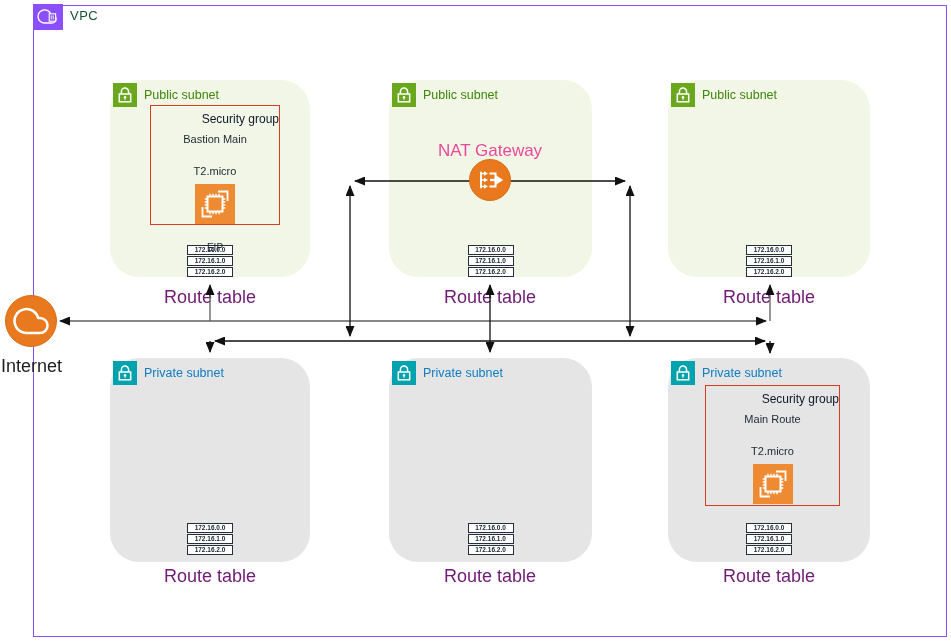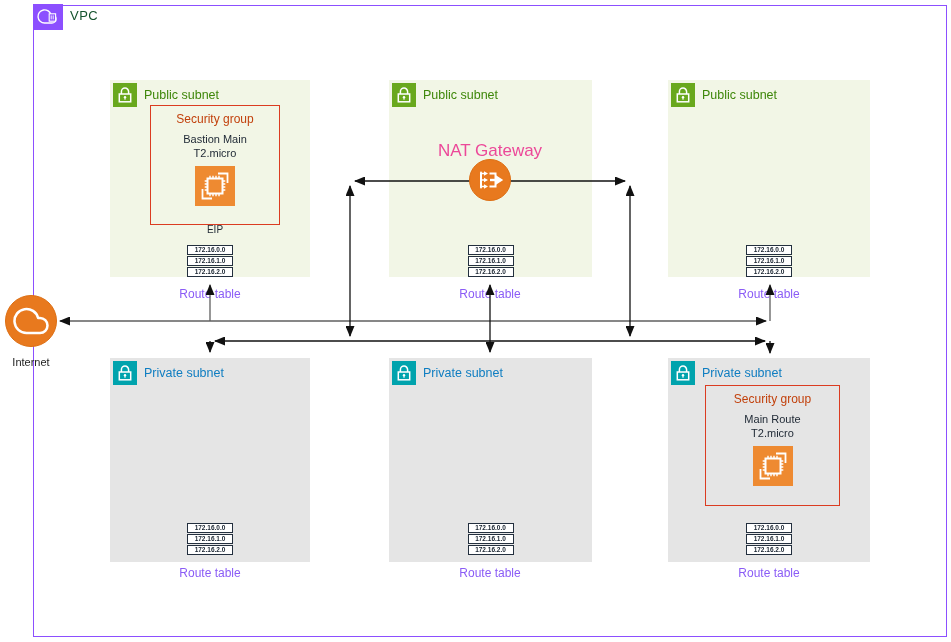--- a/index.html
+++ b/index.html
@@ -5,52 +5,52 @@
   html,body{margin:0;padding:0;background:#fff;}
   .canvas{position:relative;width:951px;height:642px;background:#fff;overflow:hidden;
           font-family:"Liberation Sans",sans-serif;color:#1d1d1d;}
 
   .vpc-box{position:absolute;left:33px;top:5px;width:912px;height:630px;
            border:1.5px solid #8C4FFF;z-index:0;}
   .vpc-icon{position:absolute;left:33px;top:4px;width:30px;height:26px;z-index:6;color:#8C4FFF;}
   .vpc-icon svg{display:block;width:100%;height:100%;}
   .vpc-label{position:absolute;left:70px;top:8px;font-size:13px;color:#14532d;letter-spacing:.5px;}
 
-  .subnet{position:absolute;z-index:1;}
+  .subnet{position:absolute;z-index:1;border-radius:29px;}
   .subnet.public{background:#F2F6E6;}
   .subnet.private{background:#e5e5e5;}
   .subnet-icon{position:absolute;left:3px;top:3px;width:24px;height:24px;}
   .subnet-icon svg{display:block;width:100%;height:100%;}
   .public .subnet-icon{color:#69A81D;}
   .private .subnet-icon{color:#00A3AD;}
   .subnet-label{position:absolute;left:34px;top:8px;font-size:12.5px;}
   .public .subnet-label{color:#3E8709;}
   .private .subnet-label{color:#0E7DC1;}
 
   .rt-stack{position:absolute;left:50%;top:165px;transform:translateX(-50%);}
   .rt-row{box-sizing:border-box;width:46px;height:10px;margin-bottom:1px;background:#fff;
           border:1px solid #232F3E;color:#16212E;font-size:6.5px;font-weight:bold;
           line-height:8px;text-align:center;}
 
-  .rt-label{position:absolute;width:120px;text-align:center;font-size:12px;color:#8b5cf6;z-index:2;}
+  .rt-label{position:absolute;width:120px;text-align:center;font-size:18px;color:#701a75;z-index:2;}
 
   .secgroup{position:absolute;border:1px solid #DB3C21;text-align:center;z-index:2;}
-  .sg-title{margin-top:6px;font-size:12px;color:#c2410c;}
+  .sg-title{margin-top:6px;font-size:12px;color:#0f172a;text-align:right;}
   .sg-name{margin-top:7px;font-size:11px;color:#1d2733;}
-  .sg-type{margin-top:2px;font-size:11px;color:#1d2733;}
+  .sg-type{margin-top:20px;font-size:11px;color:#1d2733;}
   .sg-icon{display:block;width:40px;height:40px;margin:7px auto 0;color:#EE8A31;}
   .sg-icon svg{display:block;width:100%;height:100%;}
   .sg-eip{margin-top:18px;font-size:10px;color:#1d2733;}
 
   .circle-icon{position:absolute;border-radius:50%;background:#E8791E;border:1px solid #DD6E12;
                display:flex;align-items:center;justify-content:center;z-index:6;box-sizing:border-box;}
   .nat-label{position:absolute;left:430px;top:141px;width:120px;text-align:center;
              font-size:17px;color:#ec4899;z-index:2;}
-  .internet-label{position:absolute;left:0;top:356px;width:62px;text-align:center;
-                  font-size:11px;color:#1d1d1d;z-index:2;}
+  .internet-label{position:absolute;left:0;top:356px;width:62px;text-align:right;
+                  font-size:18px;color:#1d1d1d;z-index:2;}
 
   .arrow-layer{position:absolute;left:0;top:0;z-index:5;pointer-events:none;}
   .defs-holder{position:absolute;width:0;height:0;overflow:hidden;}
 </style>
 </head>
 <body>
 
 <div class="canvas">
 
   <svg class="defs-holder" aria-hidden="true">

